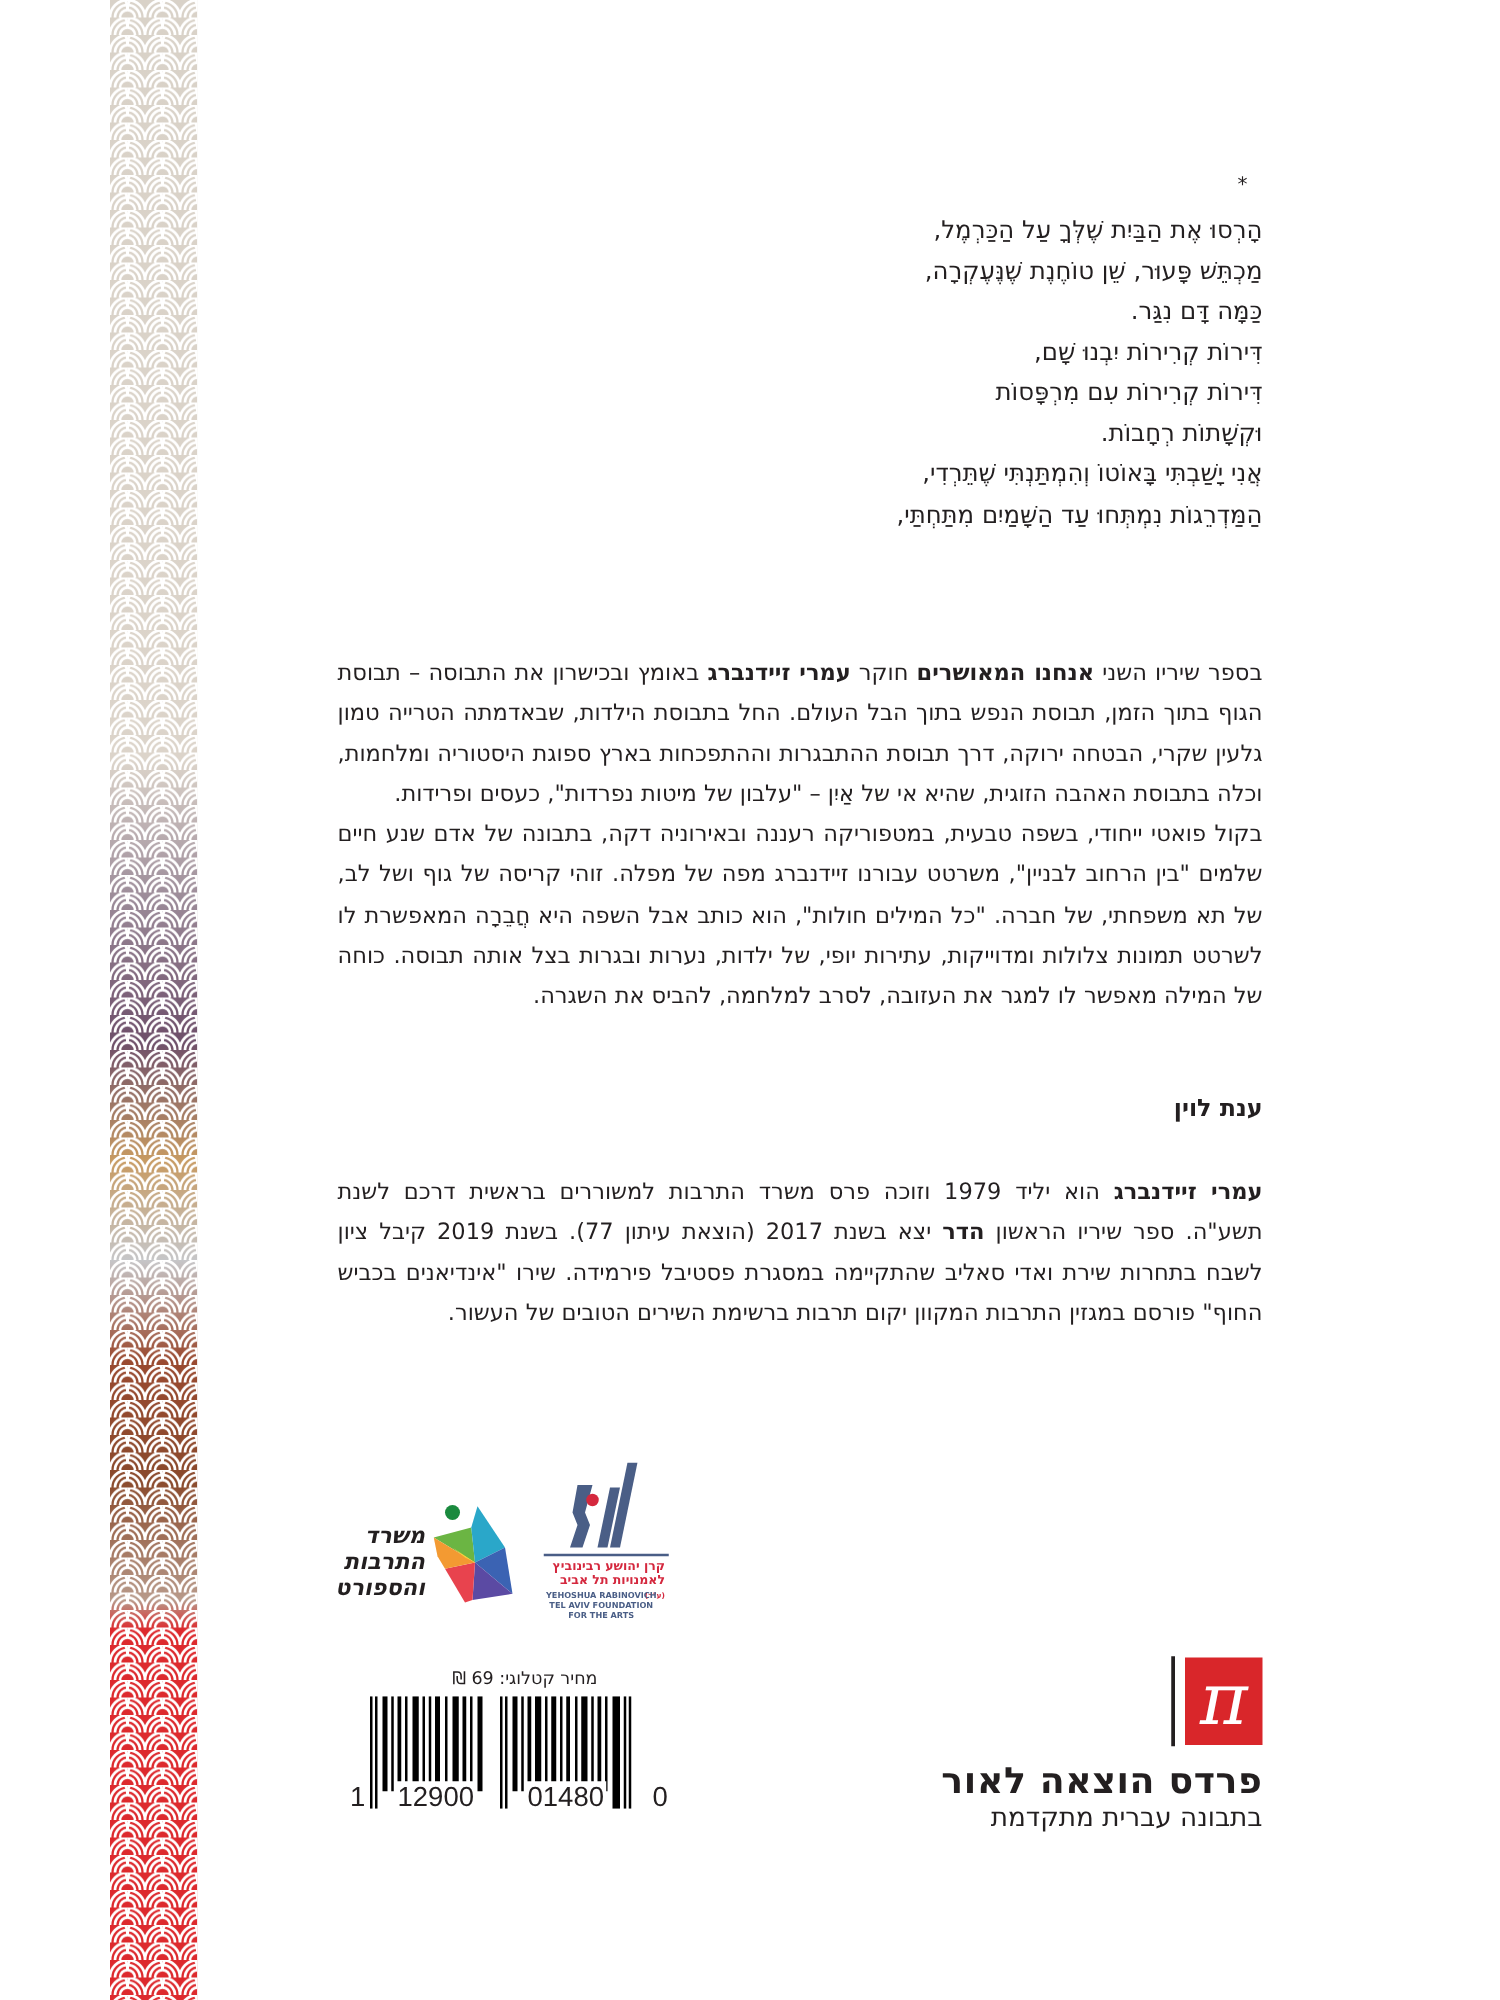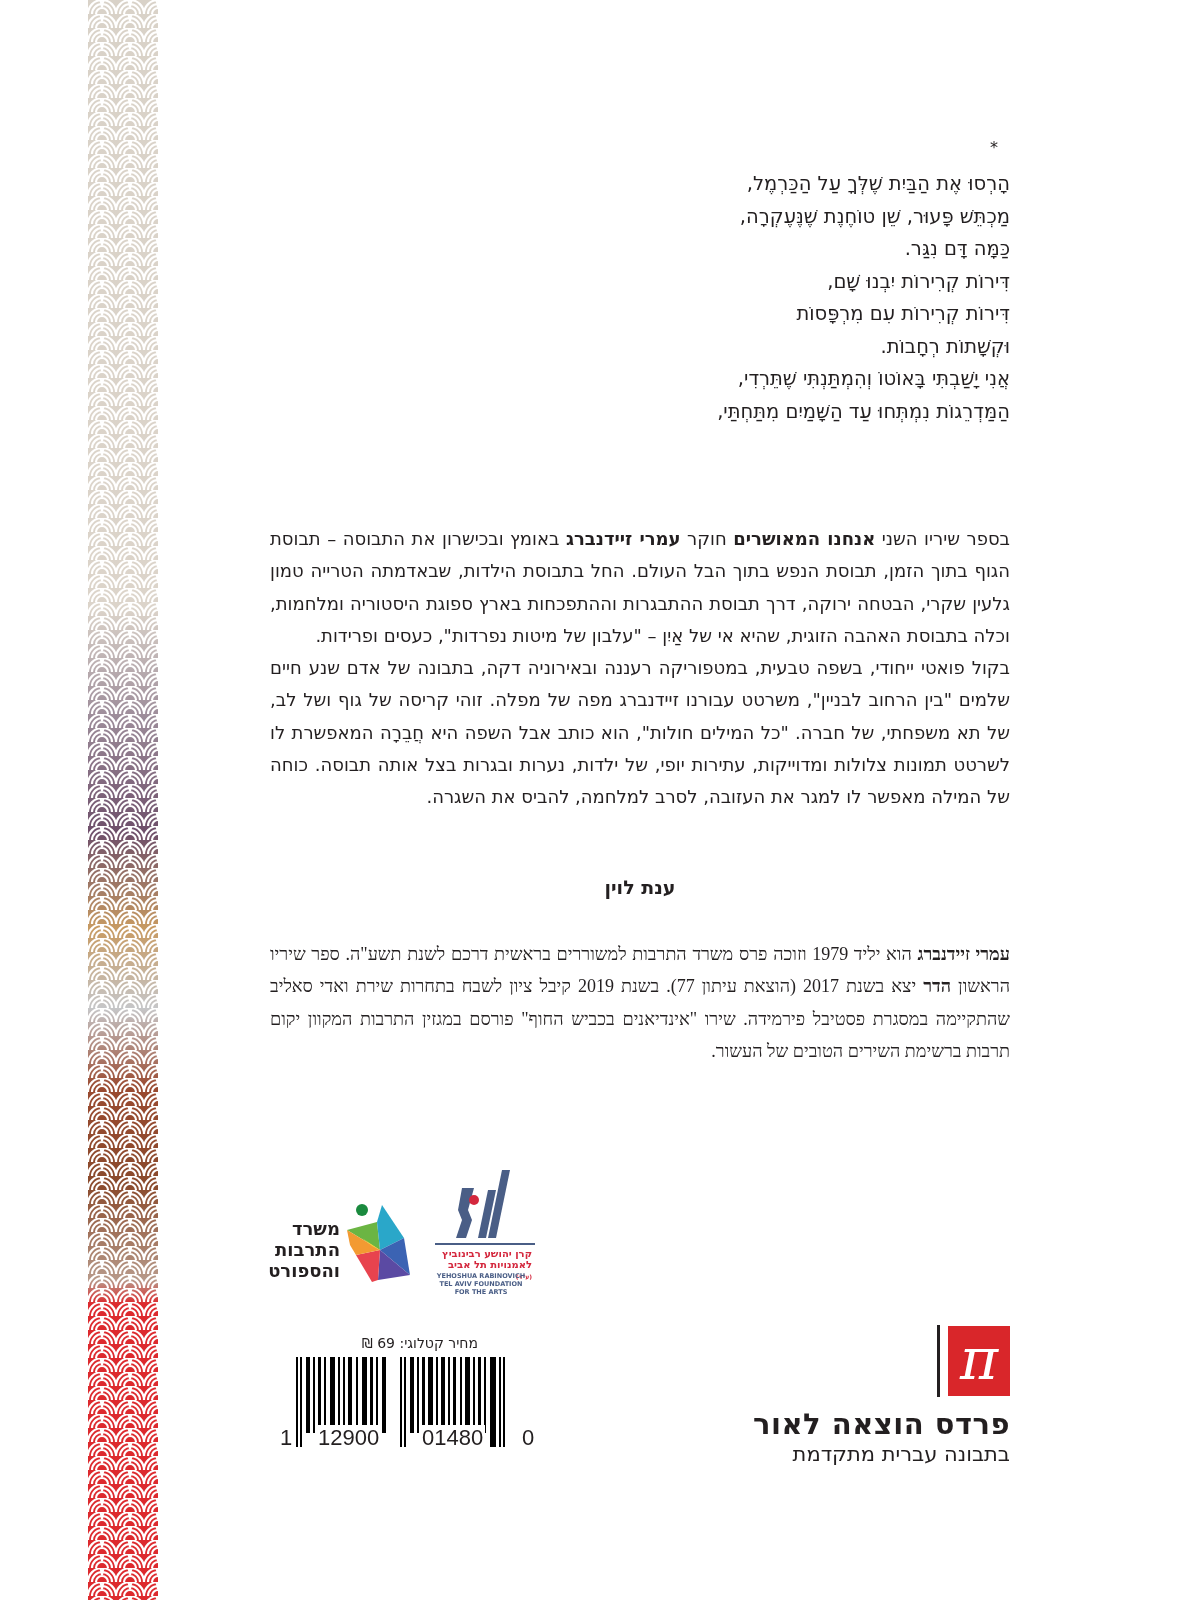--- a/index.html
+++ b/index.html
@@ -15,29 +15,29 @@
   .star { position: absolute; right: 12px; top: 138px; font-size: 16px; direction: ltr; color: #231f20; }
 
   .poem { position: absolute; right: 0; top: 168px; width: 740px; text-align: right;
           font-size: 19.5px; line-height: 32.5px; }
   .poem div { white-space: nowrap; }
 
   .blurb { position: absolute; right: 0; top: 523px; width: 740px; text-align: justify;
            text-align-last: right; font-size: 18px; line-height: 32.3px; }
   .blurb p { margin: 0; }
   .blurb b { font-weight: bold; }
-  .signature { position: absolute; right: auto; left: 0; top: 876px; font-weight: bold; font-size: 19px; width: 740px; text-align: center; direction: rtl; }
+  .signature { position: absolute; right: auto; left: 0; top: 876px; font-weight: bold; font-size: 19px; width: 740px; text-align: right; direction: rtl; }
   .sig-inner { display: inline-block; }
 
   .bio { position: absolute; right: 0; top: 938px; width: 740px; text-align: justify;
          text-align-last: right; font-size: 18px; line-height: 32.3px; }
-  .bio p { margin: 0; font-family: Liberation Serif, serif; }
-
-  
-  .logo-ministry { position: absolute; left: 0; top: 1200px; width: 150px; height: 95px; direction: rtl; }
+  .bio p { margin: 0; }
+
+  
+  .logo-ministry { position: absolute; left: 0; top: 1200px; width: 150px; height: 95px; direction: rtl; font-style: italic; }
   .ministry-text { position: absolute; left: 0; top: 18px; font-weight: bold; font-size: 18px; line-height: 21px; text-align: right; width: 70px; }
   .ministry-star { position: absolute; left: 72px; top: 0; }
 
   .logo-rabinovich { position: absolute; left: 160px; top: 1170px; width: 110px; height: 140px; direction: ltr; }
   .rab-mark { position: absolute; left: 22px; top: 0; }
   .rab-line { position: absolute; left: 5px; top: 73px; width: 100px; height: 2px; background: #4a5e86; }
   .rab-heb { position: absolute; left: 0; top: 78px; width: 102px; direction: rtl;
              color: #d4283e; font-weight: bold; font-size: 10px; line-height: 11px; }
   .rab-eng { position: absolute; left: 0; top: 102px; width: 102px; text-align: center;
              color: #4a5e86; font-weight: bold; font-size: 6.5px; line-height: 8px; }

